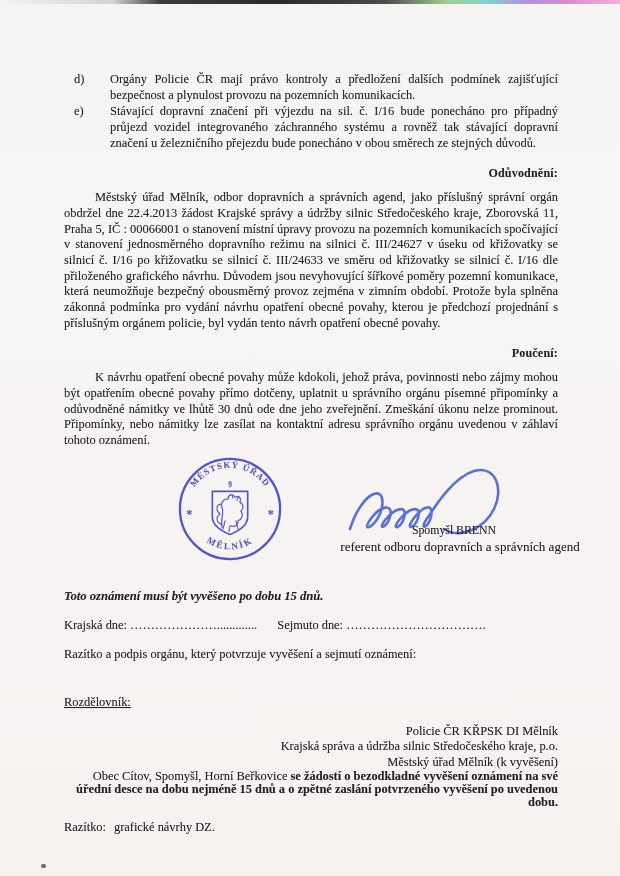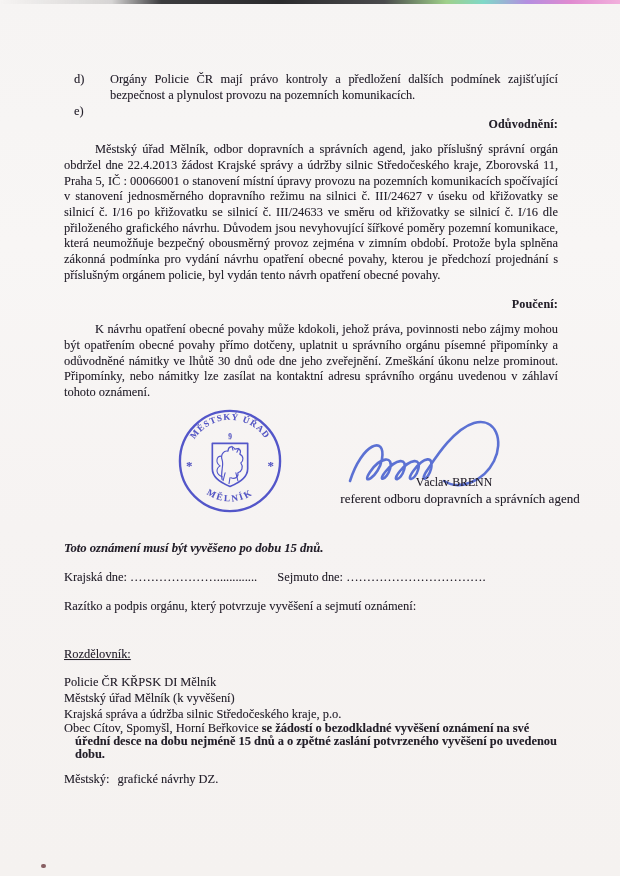--- a/index.html
+++ b/index.html
@@ -40,21 +40,21 @@
   .sig-name{position:absolute;left:300px;top:68px;width:180px;text-align:center;font-size:11.8px;}
   .sig-role{position:absolute;left:262px;top:84px;width:268px;text-align:center;font-size:13px;}
   
   .notice{font-weight:bold;margin:8px 0 0 0;font-size:12.6px;font-style:italic;}
   .dates{margin:14px 0 0 0;}
   .dates .gap{display:inline-block;width:14px;}
   .confirm{margin:13px 0 0 0;}
   
   .dist-h{margin:32px 0 0 0;text-decoration:underline;}
   .recip{margin:13px 0 0 0;line-height:15.6px;}
-  .recip p{margin:0;}
+  .recip p{margin:0;text-align:right;}
   .last-recip{margin:0;padding-left:11px;text-indent:-11px;line-height:13px;}
   .last-recip .b{font-weight:bold;}
   .attach{margin:11px 0 0 0;}
   .attach .lbl{margin-right:8px;}
   .dot-artifact{position:absolute;left:41px;top:864px;width:5px;height:4px;
     background:#74454a;border-radius:2px;opacity:.85;}
 </style>
 </head>
 <body>
 
@@ -63,20 +63,21 @@
 
   <div class="content">
 
     <ul class="cond">
       <li>
         <span class="mk">d)</span>
         <span>Orgány Policie ČR mají právo kontroly a předložení dalších podmínek zajišťující bezpečnost a plynulost provozu na pozemních komunikacích.</span>
       </li>
       <li>
         <span class="mk">e)</span>
+        <span>Stávající dopravní značení při výjezdu na sil. č. I/16 bude ponecháno pro případný průjezd vozidel integrovaného záchranného systému a rovněž tak stávající dopravní značení u železničního přejezdu bude ponecháno v obou směrech ze stejných důvodů.</span>
       </li>
     </ul>
 
     <div class="h">Odůvodnění:</div>
     <p class="para">Městský úřad Mělník, odbor dopravních a správních agend, jako příslušný správní orgán obdržel dne 22.4.2013 žádost Krajské správy a údržby silnic Středočeského kraje, Zborovská 11, Praha 5, IČ : 00066001 o stanovení místní úpravy provozu na pozemních komunikacích spočívající v stanovení jednosměrného dopravního režimu na silnici č. III/24627 v úseku od křižovatky se silnicí č. I/16 po křižovatku se silnicí č. III/24633 ve směru od křižovatky se silnicí č. I/16 dle přiloženého grafického návrhu. Důvodem jsou nevyhovující šířkové poměry pozemní komunikace, která neumožňuje bezpečný obousměrný provoz zejména v zimním období. Protože byla splněna zákonná podmínka pro vydání návrhu opatření obecné povahy, kterou je předchozí projednání s příslušným orgánem policie, byl vydán tento návrh opatření obecné povahy.</p>
 
     <div class="h">Poučení:</div>
     <p class="para">K návrhu opatření obecné povahy může kdokoli, jehož práva, povinnosti nebo zájmy mohou být opatřením obecné povahy přímo dotčeny, uplatnit u správního orgánu písemné připomínky a odůvodněné námitky ve lhůtě 30 dnů ode dne jeho zveřejnění. Zmeškání úkonu nelze prominout. Připomínky, nebo námitky lze zasílat na kontaktní adresu správního orgánu uvedenou v záhlaví tohoto oznámení.</p>
 
     <div class="seal-row">
@@ -99,45 +100,45 @@
           <path class="ln" stroke-width="1.7" d="M37 37 H73 V63 Q73 74 55 81 Q37 74 37 63 Z"></path>
           <path class="ln" stroke-width="1.2" d="M47 74 C45 66 49 60 47 54 C45 48 49 44 53 45 C53 40 58 39 60 43 C64 41 67 44 65 48 C69 50 69 55 66 57 C69 61 67 66 63 67 C64 71 60 74 56 72"></path>
           <path class="ln" stroke-width="1.1" d="M47 71 C41 69 40 63 45 60 C40 57 41 50 46 50"></path>
           <path class="ln" stroke-width="1.1" d="M55 72 L54 78 M61 67 L63 75 M50 67 L48 75 M58 44 L57 40 M62 46 L64 42"></path>
         </g>
       </svg>
 
       <svg class="sig-svg" viewBox="0 0 216 92">
         <path d="M18 66 C30 28 54 20 50 44 C47 62 28 72 38 57 C48 42 62 40 58 54 C55 65 44 68 54 56 C64 44 76 42 72 55 C69 66 58 68 68 56 C78 44 90 42 86 55 C83 66 72 68 82 55 C92 42 102 40 99 54 C96 66 86 68 96 54 C104 42 122 14 142 8 C164 2 172 26 162 46 C152 66 128 76 112 66"></path>
       </svg>
-      <div class="sig-name">Václav BRENN</div>
+      <div class="sig-name">Spomyšl BRENN</div>
       <div class="sig-role">referent odboru dopravních a správních agend</div>
     </div>
 
     <p class="notice">Toto oznámení musí být vyvěšeno po dobu 15 dnů.</p>
 
     <p class="dates">
       <span>Krajská dne:</span>
       <span>………………….............</span>
       <span class="gap"></span>
       <span>Sejmuto dne:</span>
       <span>…………………………….</span>
     </p>
 
     <p class="confirm">Razítko a podpis orgánu, který potvrzuje vyvěšení a sejmutí oznámení:</p>
 
     <p class="dist-h">Rozdělovník:</p>
 
     <div class="recip">
       <p>Policie ČR KŘPSK DI Mělník</p>
+      <p>Krajská správa a údržba silnic Středočeského kraje, p.o.</p>
       <p>Městský úřad Mělník (k vyvěšení)</p>
-      <p>Krajská správa a údržba silnic Středočeského kraje, p.o.</p>
       <p class="last-recip"><span>Obec Cítov, Spomyšl, Horní Beřkovice </span><span class="b">se žádostí o bezodkladné vyvěšení oznámení na své úřední desce na dobu nejméně 15 dnů a o zpětné zaslání potvrzeného vyvěšení po uvedenou dobu.</span></p>
     </div>
 
     <p class="attach">
-      <span class="lbl">Městský:</span><span>grafické návrhy DZ.</span>
+      <span class="lbl">Razítko:</span><span>grafické návrhy DZ.</span>
     </p>
 
   </div>
 
   <div class="dot-artifact"></div>
 </div>
 
 </body></html>

